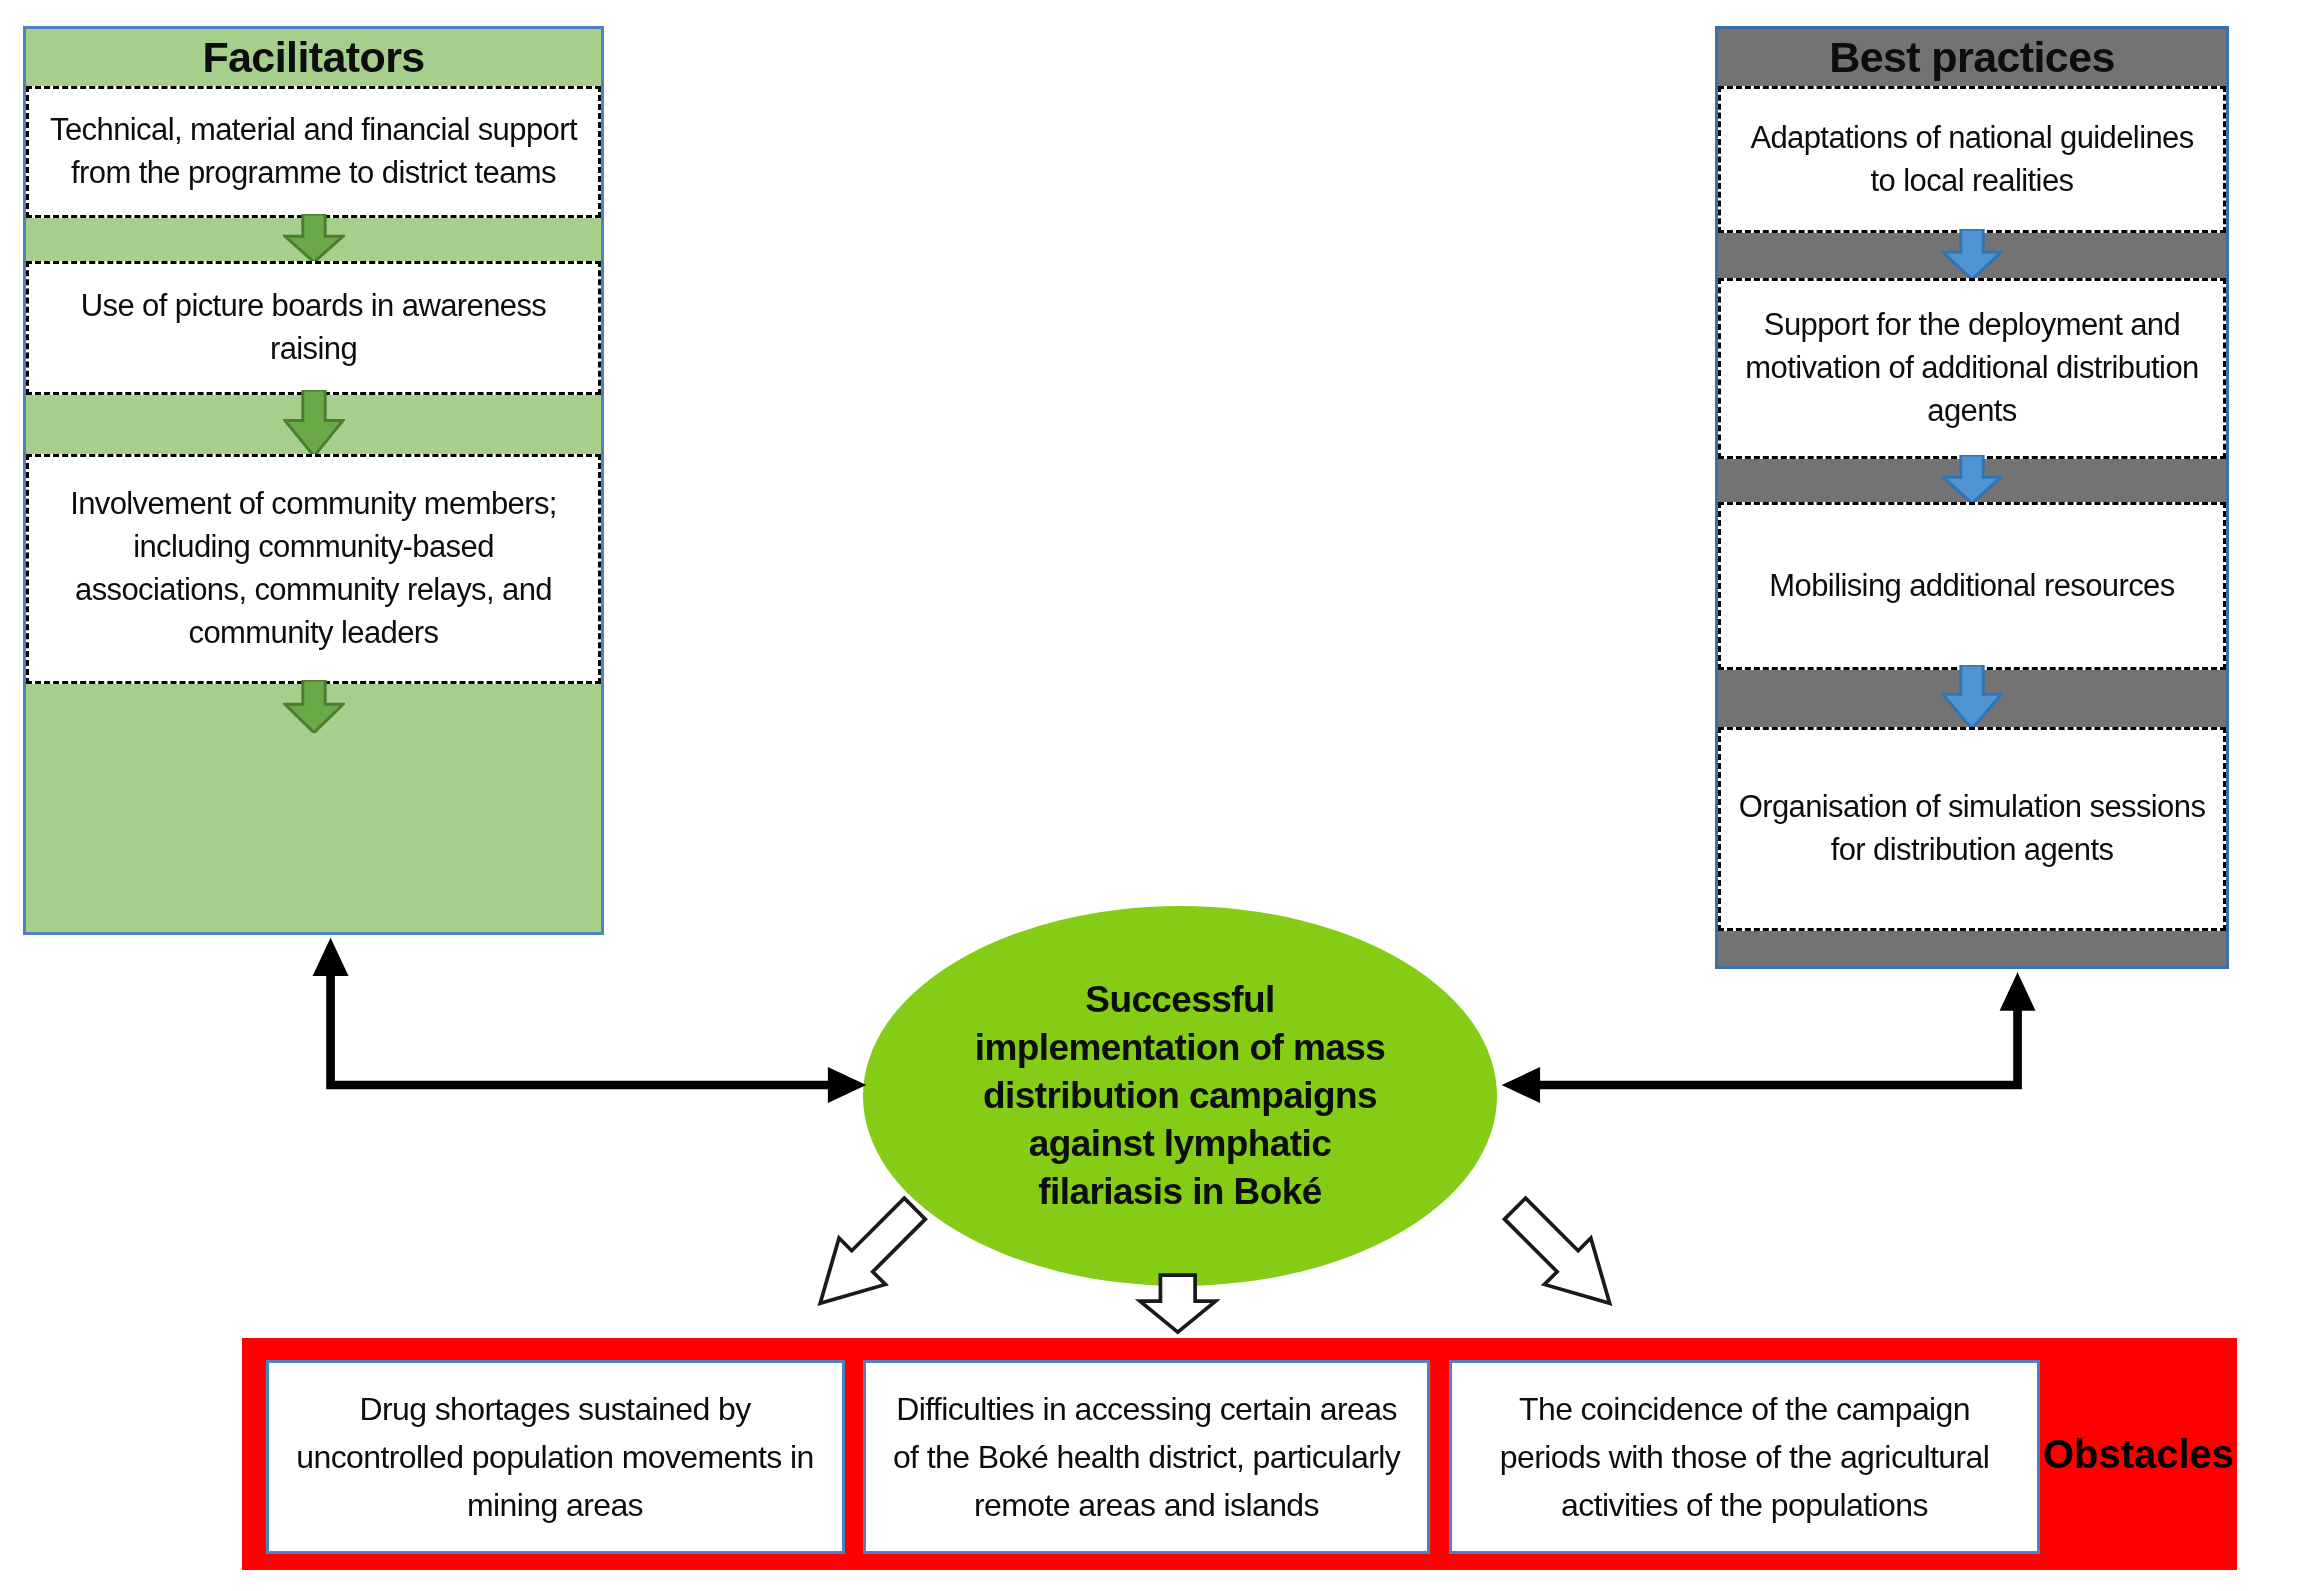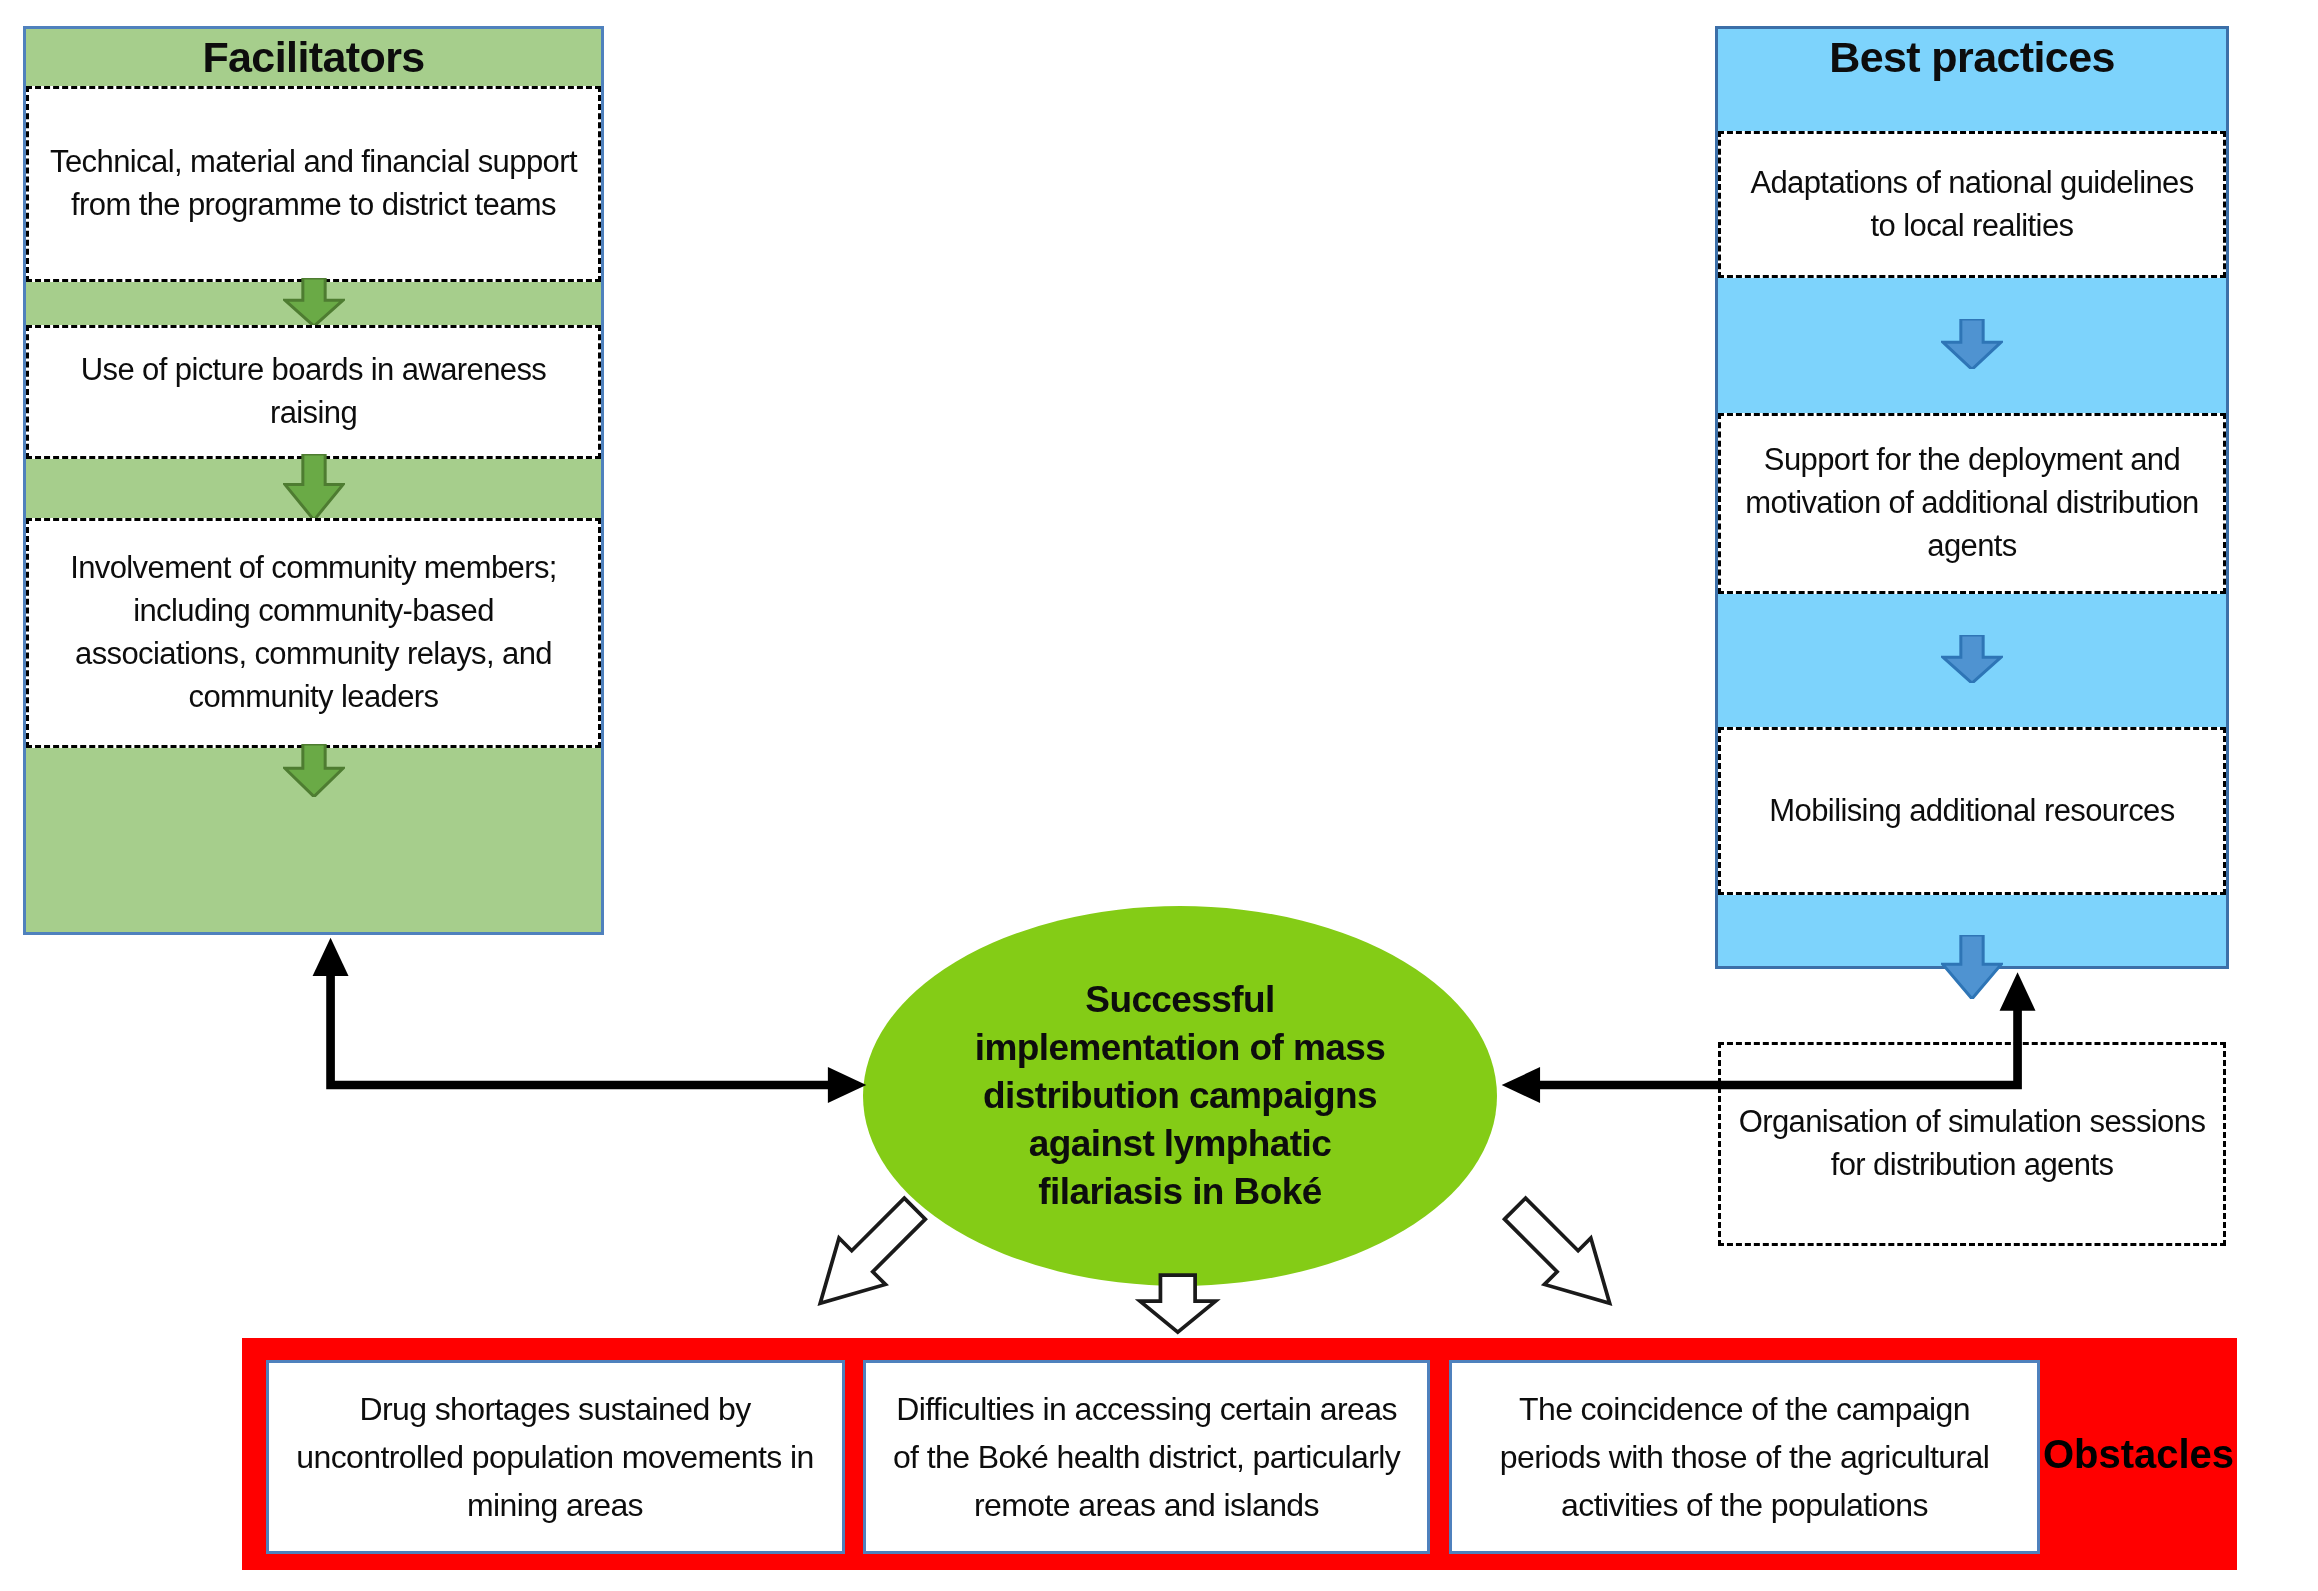--- a/index.html
+++ b/index.html
@@ -3,21 +3,21 @@
 <meta charset="utf-8">
 <style>
   html,body{margin:0;padding:0;background:#ffffff;}
   #canvas{
     position:relative;width:2319px;height:1591px;background:#ffffff;overflow:hidden;
     font-family:"Liberation Sans",sans-serif;color:#111;
   }
   
   .panel{position:absolute;box-sizing:border-box;display:flex;flex-direction:column;padding:0 0;}
   .panel-green{left:23px;top:26px;width:581px;height:909px;background:#a6ce8c;border:3.7px solid #4f81bd;}
-  .panel-blue{left:1715px;top:26px;width:514px;height:943px;background:#7dd3fc;border:3.7px solid #3c6fa8;gap:45px;}
+  .panel-blue{left:1715px;top:26px;width:514px;height:943px;background:#737373;border:3.7px solid #3c6fa8;}
   .panel-title{flex:none;display:flex;align-items:center;justify-content:center;
     font-size:43px;font-weight:bold;letter-spacing:-0.6px;color:#0d0d0d;}
   .dashed-box{flex:none;box-sizing:border-box;background:#ffffff;border:3.1px dashed #000;
     display:flex;align-items:center;justify-content:center;text-align:center;
     font-size:31px;line-height:1.38;letter-spacing:-0.6px;padding:3.7px 17.3px;color:#0d0d0d;}
   .flow-arrow{flex:none;display:flex;align-items:center;justify-content:center;overflow:visible;}
   .flow-arrow svg{height:112%;width:62px;margin-top:-2.5px;}
   
   .ellipse{position:absolute;left:863px;top:906px;width:634px;height:380px;border-radius:50%;
     background:#84cc16;display:flex;align-items:center;justify-content:flex-end;text-align:center;
@@ -34,21 +34,21 @@
   #overlay{position:absolute;left:0;top:0;width:2319px;height:1591px;pointer-events:none;}
 </style>
 </head>
 <body>
 
 <div id="canvas">
 
   <section class="panel panel-green">
     <div class="panel-title" style="height:57px">Facilitators</div>
 
-    <div class="dashed-box" style="height:196px">
+    <div class="dashed-box" style="height:132px">
       <span>Technical, material and financial support from the programme to district teams</span>
     </div>
     <div class="flow-arrow" style="height:43px">
       <svg viewBox="0 0 100 100" preserveAspectRatio="none">
           <polygon points="32,0 68,0 68,46 97,46 50,100 3,46 32,46" fill="#6aaa46" stroke="#4e7c31" stroke-width="3" vector-effect="non-scaling-stroke"></polygon>
         </svg>
     </div>
 
     <div class="dashed-box" style="height:134px">
       <span>Use of picture boards in awareness raising</span>

